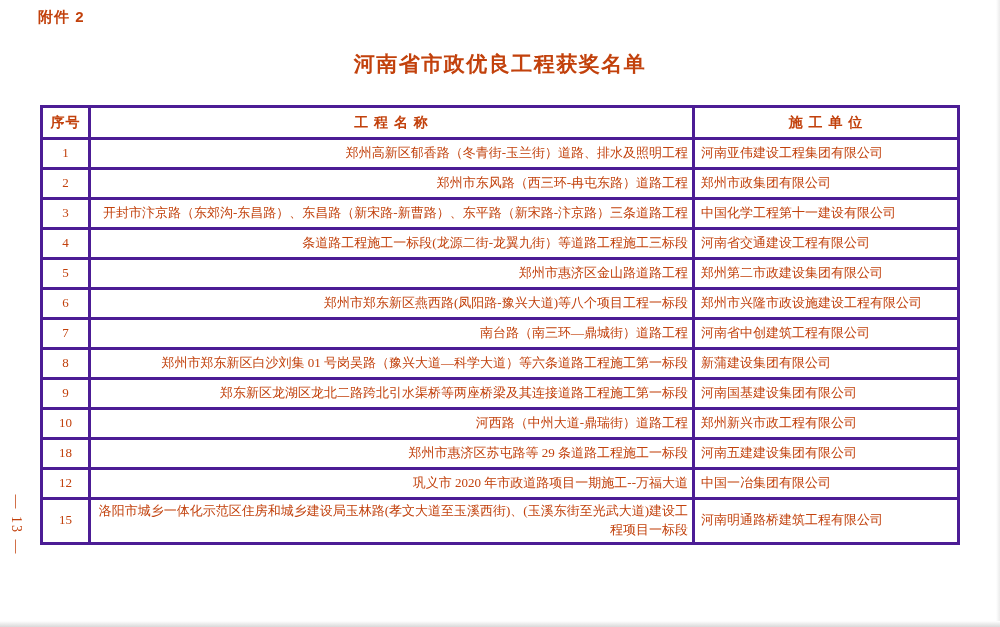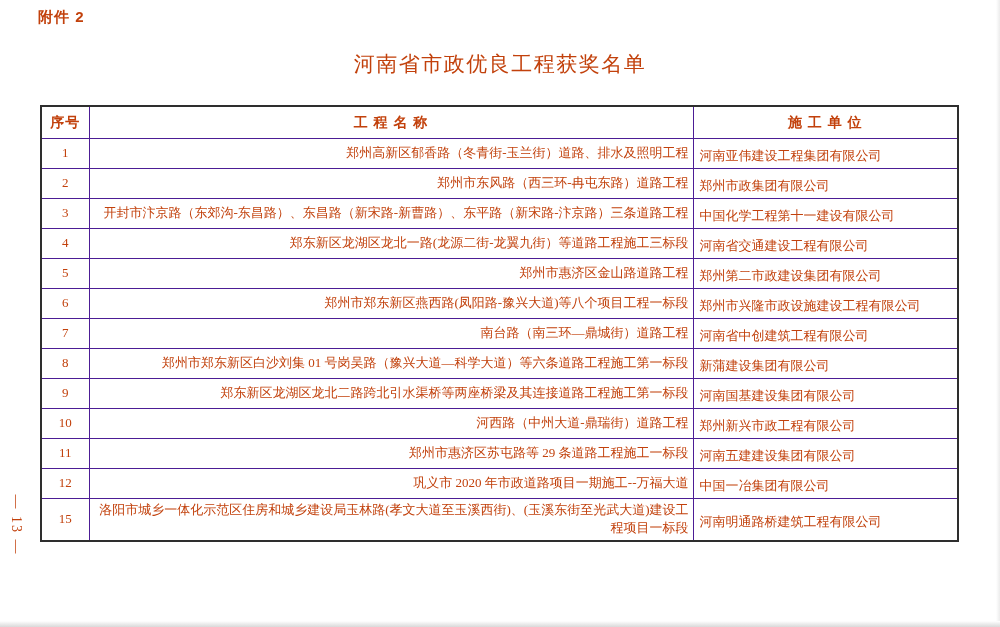--- a/index.html
+++ b/index.html
@@ -39,21 +39,21 @@
     font-size: 15px;
     letter-spacing: 1px;
   }
   .doc-title {
     position: absolute;
     left: 0;
     top: 50px;
     width: 100%;
     text-align: center;
     font-family: "Liberation Sans", sans-serif;
-    font-weight: normal;
+    font-weight: bold;
     font-size: 21px;
     letter-spacing: 1.5px;
   }
   .page-number {
     position: absolute;
     left: -31px;
     top: 515px;
     width: 90px;
     height: 20px;
     text-align: center;
@@ -64,21 +64,21 @@
   table.award-table {
     position: absolute;
     left: 40px;
     top: 105px;
     width: 917px;
     border-collapse: collapse;
     table-layout: fixed;
     font-size: 13px;
   }
   table.award-table td, table.award-table th {
-    border: 1px solid #4c1d95;
+    border: 3px solid #4c1d95;
     vertical-align: middle;
     line-height: 1.45;
   }
   table.award-table { border: 2px solid #2e2e2e; }
   th.h-cell {
     height: 32px;
     font-family: "Liberation Sans", sans-serif;
     font-weight: bold;
     font-size: 14px;
     text-align: center;
@@ -88,21 +88,21 @@
     height: 30px;
     text-align: center;
     font-size: 13px;
   }
   td.project-cell {
     text-align: right;
     padding: 2px 4px 2px 6px;
   }
   td.unit-cell {
     text-align: left;
-    padding: 8px 4px 2px 6px;
+    padding: 2px 4px 2px 6px;
   }
 </style>
 </head>
 <body>
 
 <div class="page">
 
   <div class="attachment">附件 2</div>
 
   <div class="doc-title">河南省市政优良工程获奖名单</div>
@@ -136,21 +136,21 @@
   </tr>
 
   <tr>
     <td class="no-cell">3</td>
     <td class="project-cell">开封市汴京路（东郊沟-东昌路）、东昌路（新宋路-新曹路）、东平路（新宋路-汴京路）三条道路工程</td>
     <td class="unit-cell">中国化学工程第十一建设有限公司</td>
   </tr>
 
   <tr>
     <td class="no-cell">4</td>
-    <td class="project-cell">郑东新区龙湖区龙北一路(龙源二街-龙翼九街）等道路工程施工三标段</td>
+    <td class="project-cell">条道路工程施工一标段(龙源二街-龙翼九街）等道路工程施工三标段</td>
     <td class="unit-cell">河南省交通建设工程有限公司</td>
   </tr>
 
   <tr>
     <td class="no-cell">5</td>
     <td class="project-cell">郑州市惠济区金山路道路工程</td>
     <td class="unit-cell">郑州第二市政建设集团有限公司</td>
   </tr>
 
   <tr>
@@ -177,21 +177,21 @@
     <td class="unit-cell">河南国基建设集团有限公司</td>
   </tr>
 
   <tr>
     <td class="no-cell">10</td>
     <td class="project-cell">河西路（中州大道-鼎瑞街）道路工程</td>
     <td class="unit-cell">郑州新兴市政工程有限公司</td>
   </tr>
 
   <tr>
-    <td class="no-cell">11</td>
+    <td class="no-cell">18</td>
     <td class="project-cell">郑州市惠济区苏屯路等 29 条道路工程施工一标段</td>
     <td class="unit-cell">河南五建建设集团有限公司</td>
   </tr>
 
   <tr>
     <td class="no-cell">12</td>
     <td class="project-cell">巩义市 2020 年市政道路项目一期施工--万福大道</td>
     <td class="unit-cell">中国一冶集团有限公司</td>
   </tr>
 

